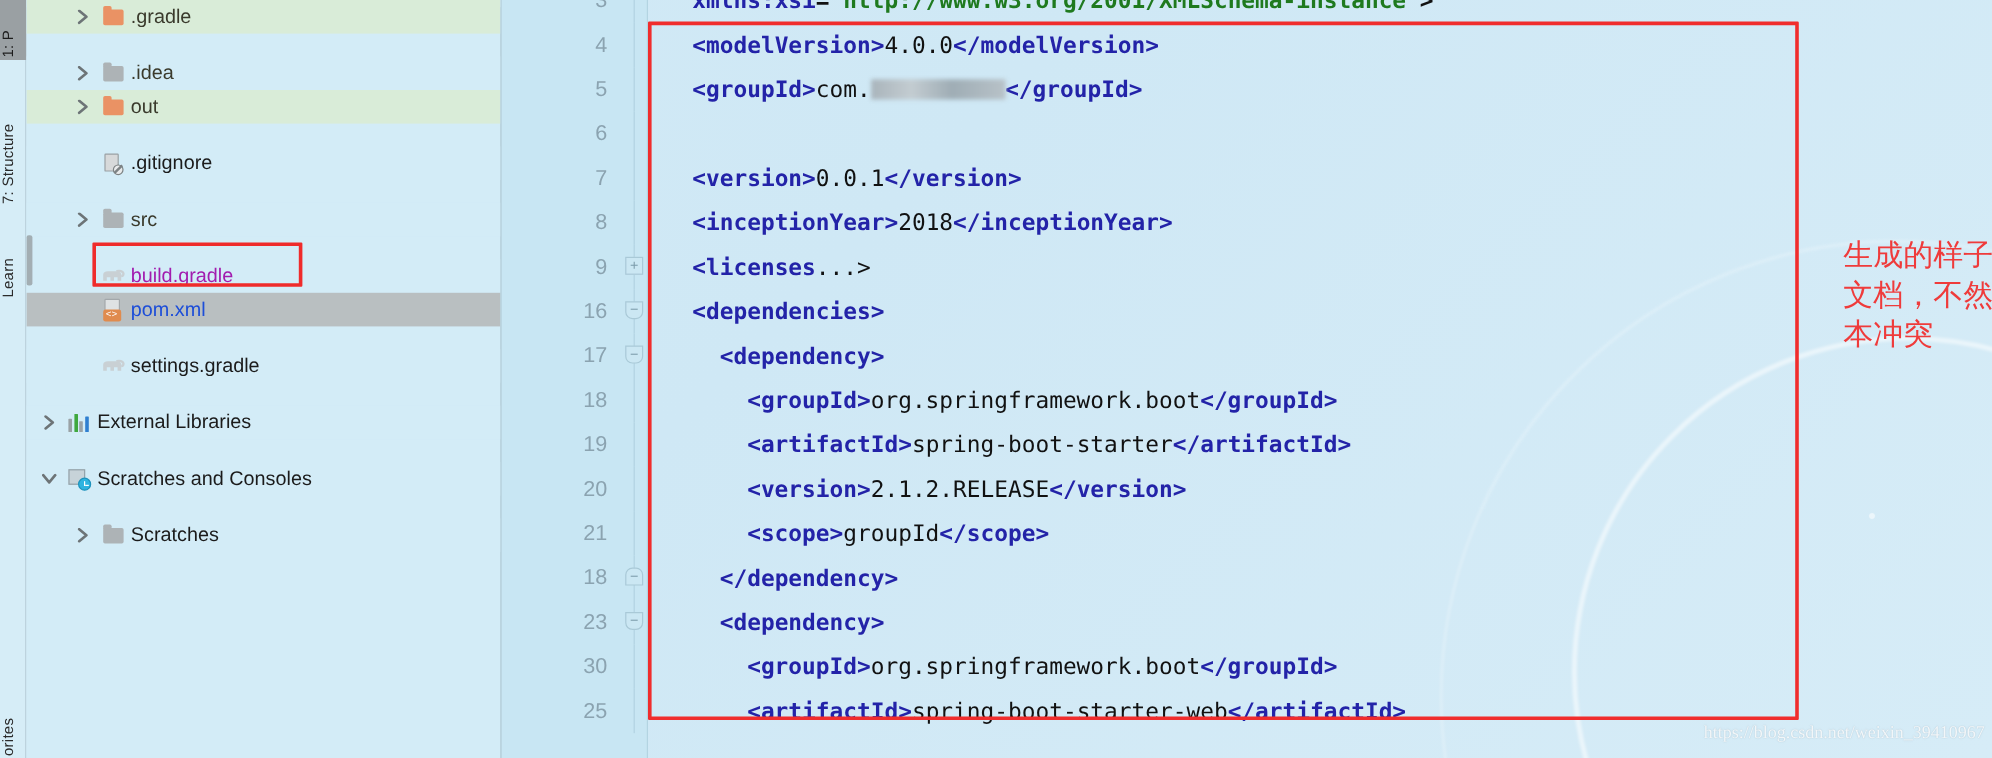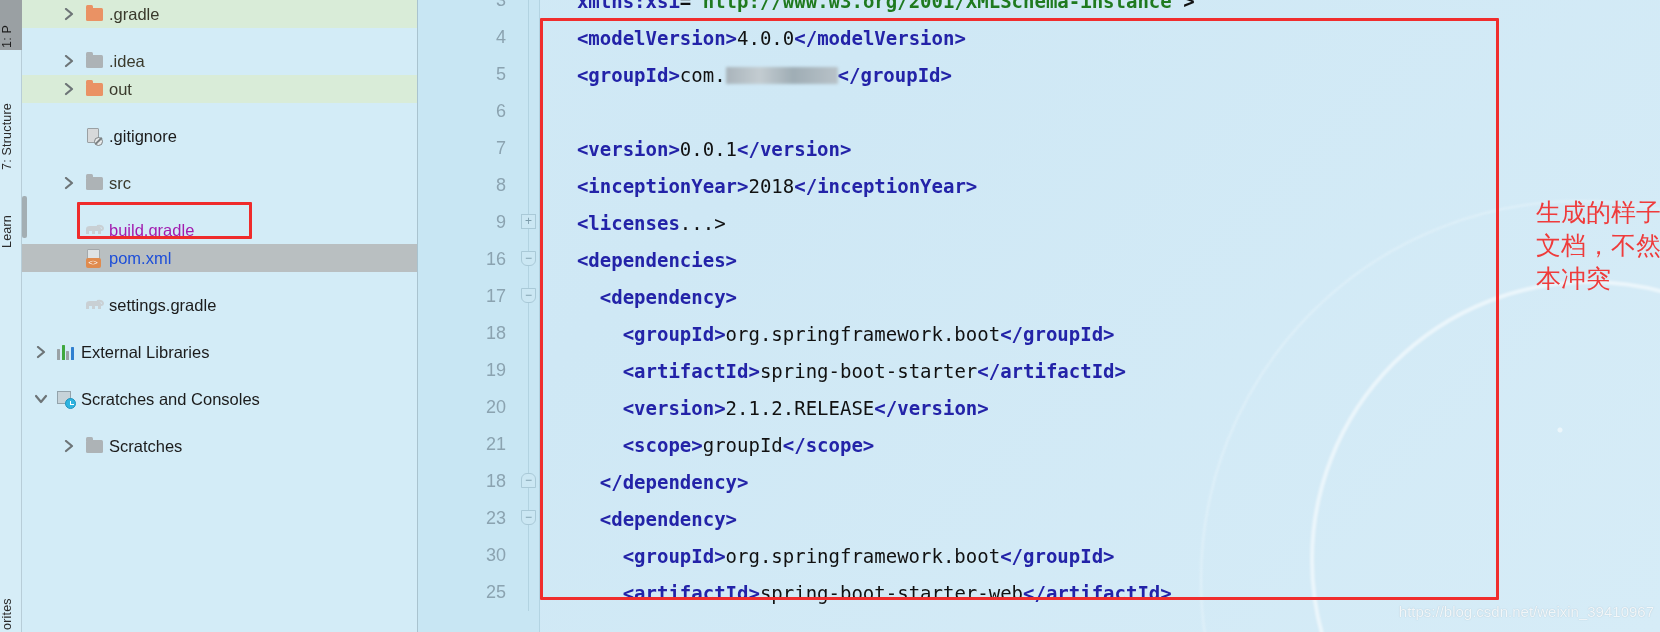--- a/index.html
+++ b/index.html
@@ -224,21 +224,21 @@
     font-size: 25px; line-height: 33px;
     font-family: "DejaVu Serif", serif;
     white-space: pre-line;
   }
 
   
   #watermark {
     position:absolute; right: 6px; bottom: 12px;
     color: rgba(255,255,255,0.85);
     font-size: 15px;
-    font-family:Liberation Sans, sans-serif;
+    font-family:Liberation Serif, serif;
     text-shadow: 0 0 1px rgba(120,150,170,.6);
   }
 
   
   #project-root-row {
     position:absolute; left:0; top:-14px; height:20px; width:396px;
     display:flex; align-items:center;
     background:#cfe9f6;
     font-size:16px; font-weight:bold; color:#1b1b1b; white-space:nowrap;
   }

